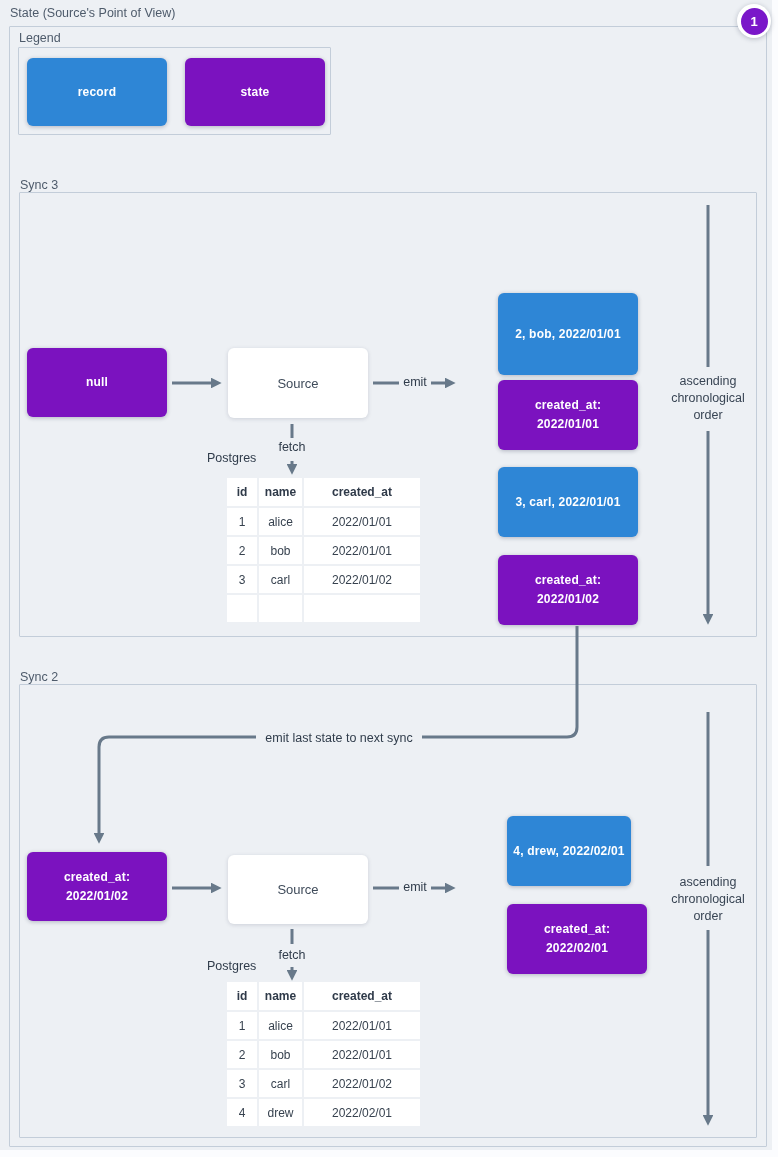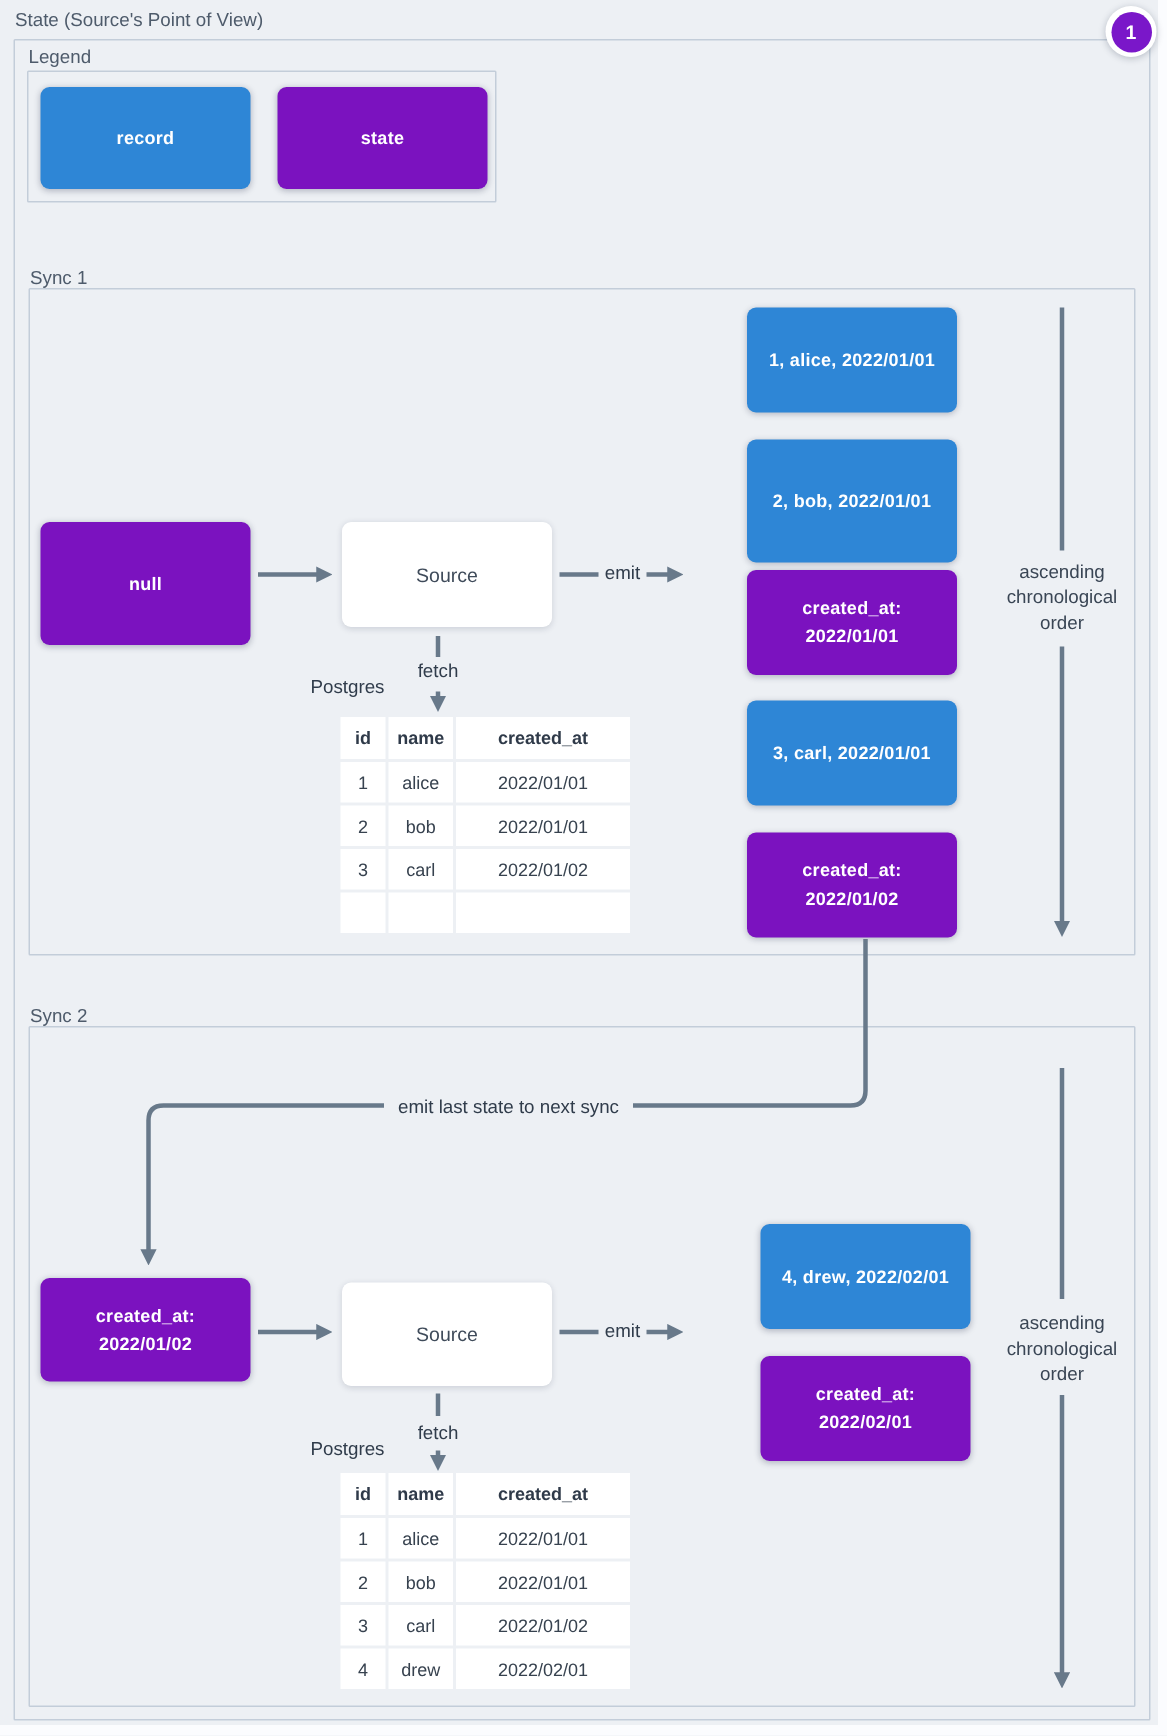--- a/index.html
+++ b/index.html
@@ -67,24 +67,24 @@
 <div class="canvas">
 
   <div class="abs grouplabel" style="left:10px;top:6px;">State (Source's Point of View)</div>
   <div class="abs groupbox" style="left:9px;top:26px;width:758px;height:1121px;"></div>
 
   <div class="abs grouplabel" style="left:19px;top:31px;">Legend</div>
   <div class="abs groupbox" style="left:18px;top:47px;width:313px;height:88px;"></div>
   <div class="abs box record" style="left:27px;top:58px;width:140px;height:68px;">record</div>
   <div class="abs box state" style="left:185px;top:58px;width:140px;height:68px;">state</div>
 
-  <div class="abs grouplabel" style="left:20px;top:178px;">Sync 1</div>
+  <div class="abs grouplabel" style="left:20px;top:178px;">Sync 3</div>
   <div class="abs groupbox" style="left:19px;top:192px;width:738px;height:445px;"></div>
 
-  <div class="abs box state" style="left:27px;top:348px;width:140px;height:82px;text-align:center;">null</div>
+  <div class="abs box state" style="left:27px;top:348px;width:140px;height:69px;text-align:center;">null</div>
   <div class="abs source" style="left:228px;top:348px;width:140px;height:70px;">Source</div>
   <div class="abs flowlabel" style="left:398px;top:375px;width:34px;">emit</div>
   <div class="abs flowlabel" style="left:272px;top:440px;width:40px;">fetch</div>
   <div class="abs flowlabel" style="left:207px;top:451px;">Postgres</div>
 
   <div class="abs pgtable" style="left:207px;top:478px;">
     <div class="trow thead">
       <div class="tcell c0">id</div>
       <div class="tcell c1">name</div>
       <div class="tcell c2">created_at</div>
@@ -104,21 +104,20 @@
       <div class="tcell c1">carl</div>
       <div class="tcell c2">2022/01/02</div>
     </div>
     <div class="trow">
       <div class="tcell c0"></div>
       <div class="tcell c1"></div>
       <div class="tcell c2"></div>
     </div>
   </div>
 
-  <div class="abs box record" style="left:498px;top:205px;width:140px;height:70px;">1, alice, 2022/01/01</div>
   <div class="abs box record" style="left:498px;top:293px;width:140px;height:82px;">2, bob, 2022/01/01</div>
   <div class="abs box state" style="left:498px;top:380px;width:140px;height:70px;">created_at:
 2022/01/01</div>
   <div class="abs box record" style="left:498px;top:467px;width:140px;height:70px;">3, carl, 2022/01/01</div>
   <div class="abs box state" style="left:498px;top:555px;width:140px;height:70px;">created_at:
 2022/01/02</div>
 
   <div class="abs ascnote" style="left:663px;top:373px;width:90px;">ascending
 chronological
 order</div>
@@ -156,21 +155,21 @@
       <div class="tcell c1">carl</div>
       <div class="tcell c2">2022/01/02</div>
     </div>
     <div class="trow">
       <div class="tcell c0">4</div>
       <div class="tcell c1">drew</div>
       <div class="tcell c2">2022/02/01</div>
     </div>
   </div>
 
-  <div class="abs box record" style="left:507px;top:816px;width:140px;height:70px;">4, drew, 2022/02/01</div>
+  <div class="abs box record" style="left:507px;top:816px;width:124px;height:70px;">4, drew, 2022/02/01</div>
   <div class="abs box state" style="left:507px;top:904px;width:140px;height:70px;">created_at:
 2022/02/01</div>
 
   <div class="abs ascnote" style="left:663px;top:874px;width:90px;">ascending
 chronological
 order</div>
 
   <svg class="overlay" width="778" height="1157" viewBox="0 0 778 1157">
     <defs>
       <marker id="ah" viewBox="0 0 10 10" refX="2" refY="5" markerWidth="3.6" markerHeight="3.6" orient="auto-start-reverse">

